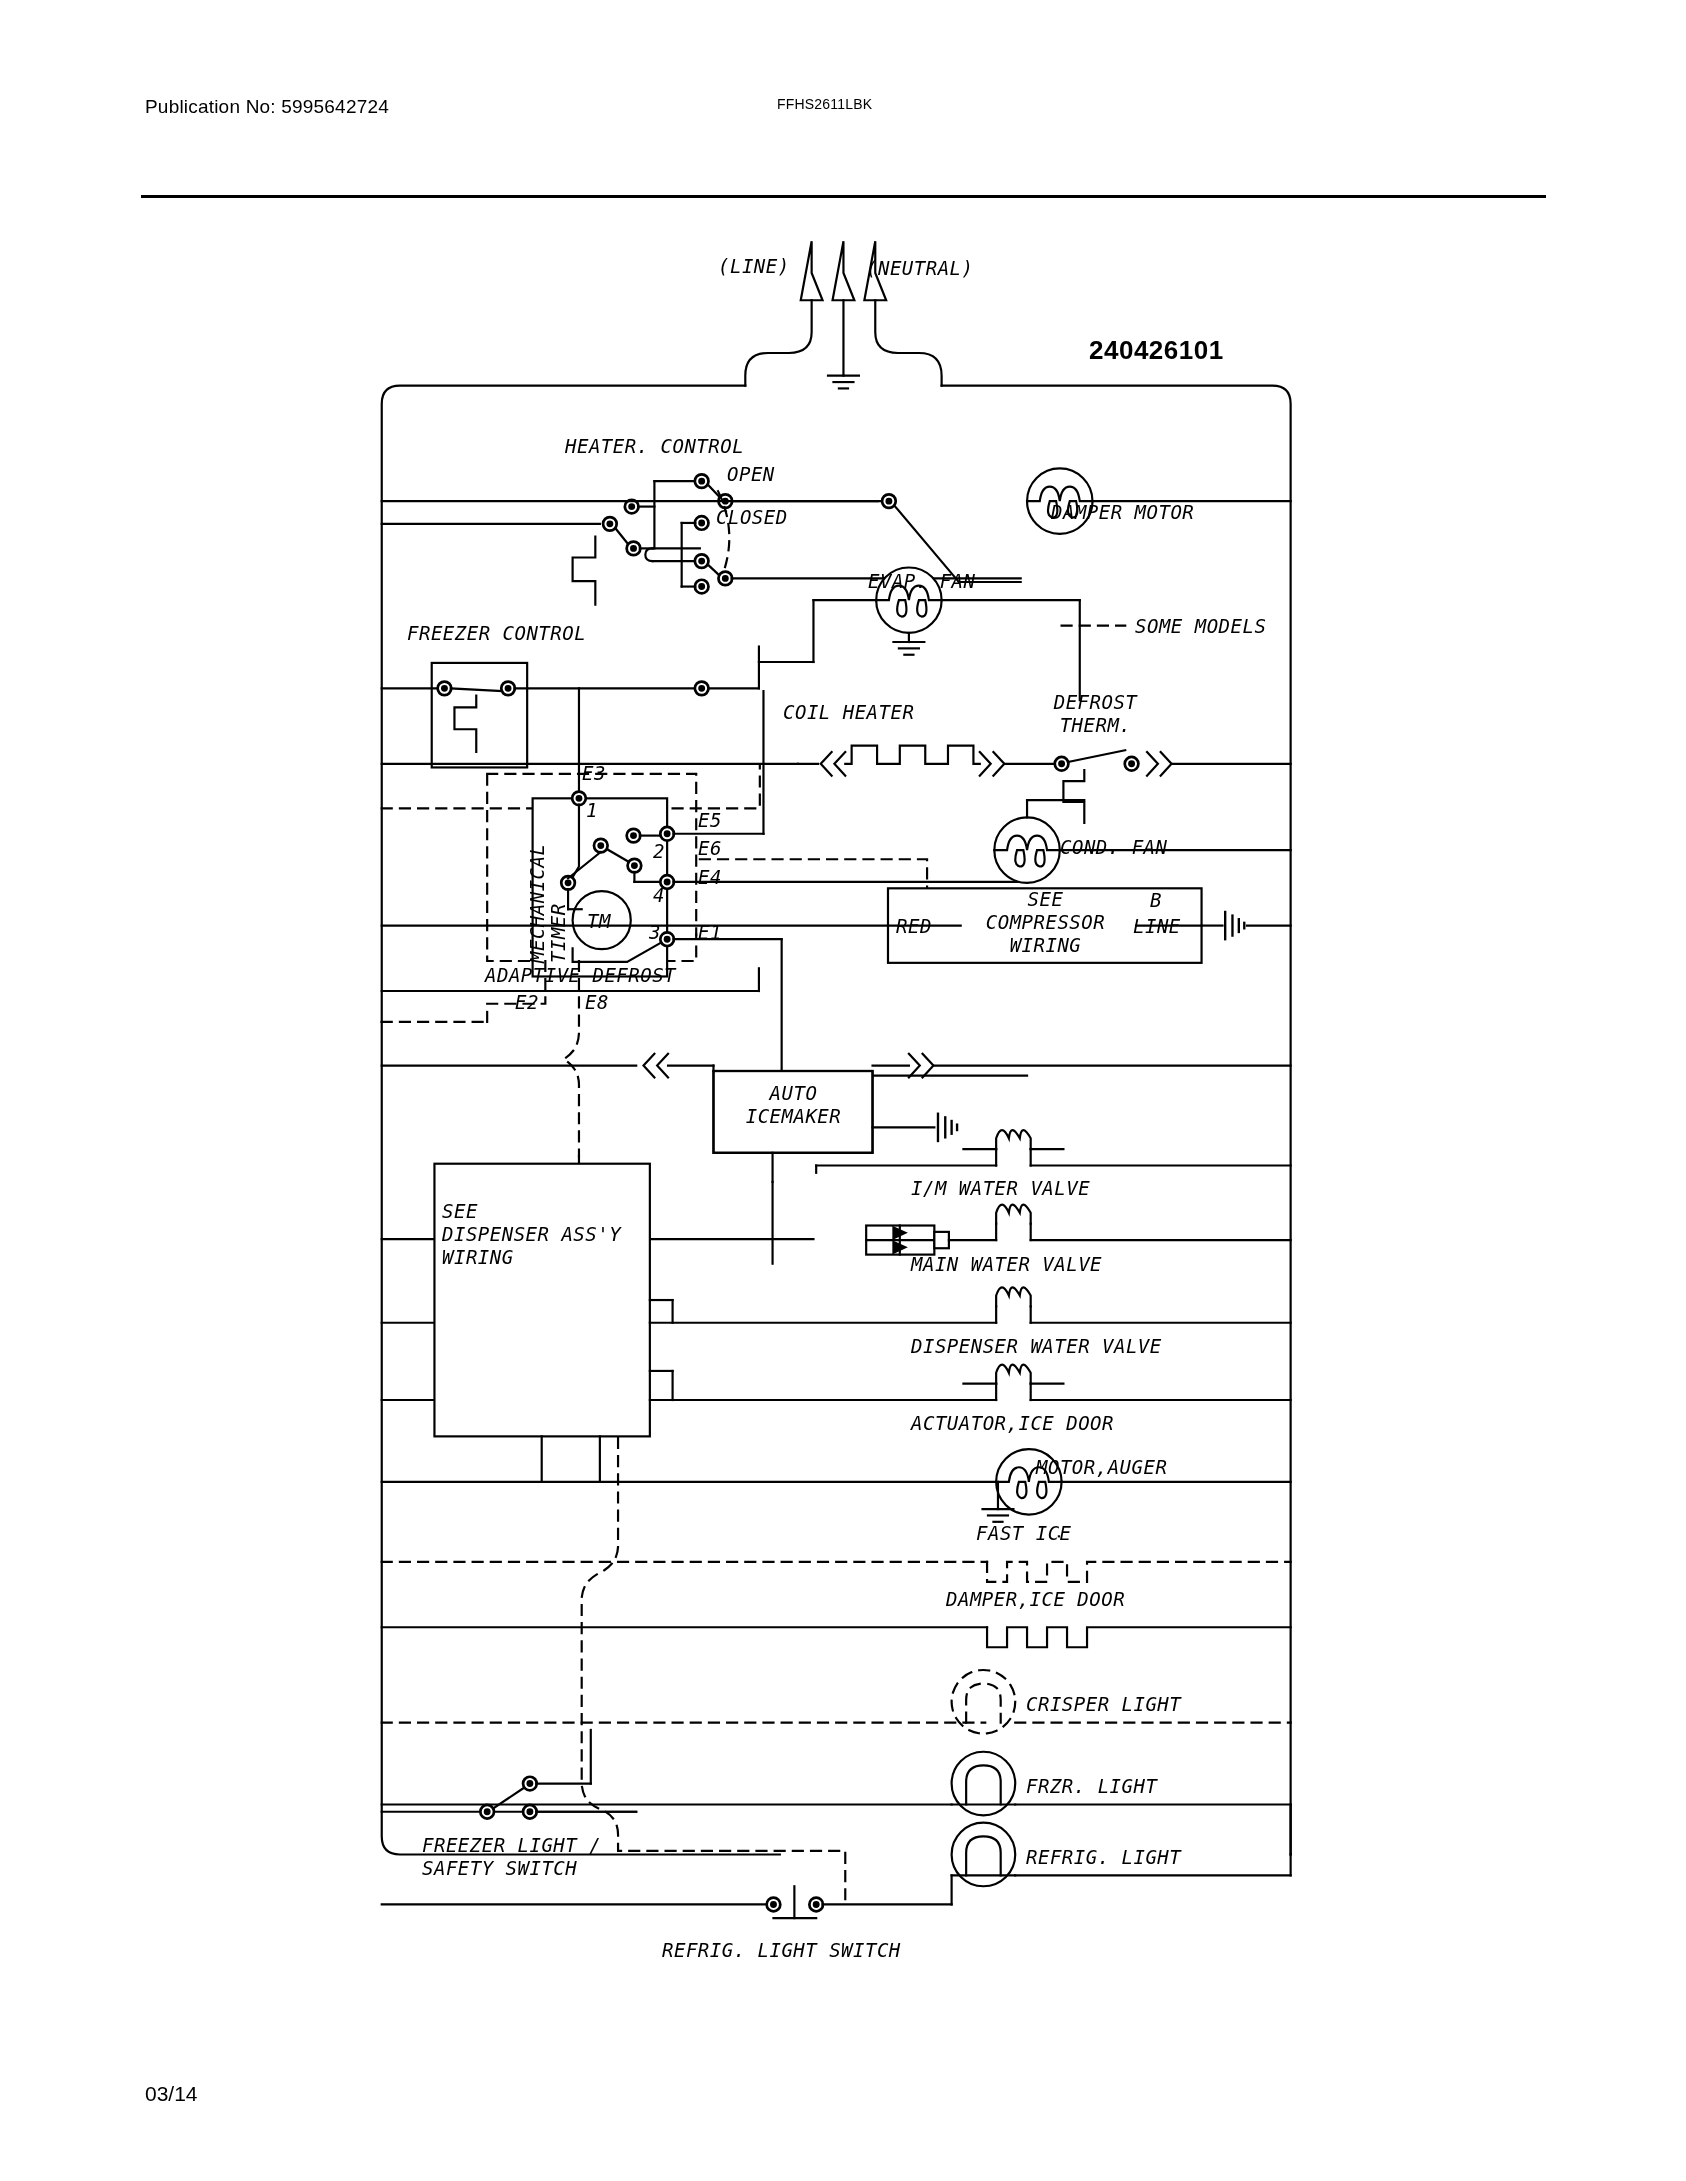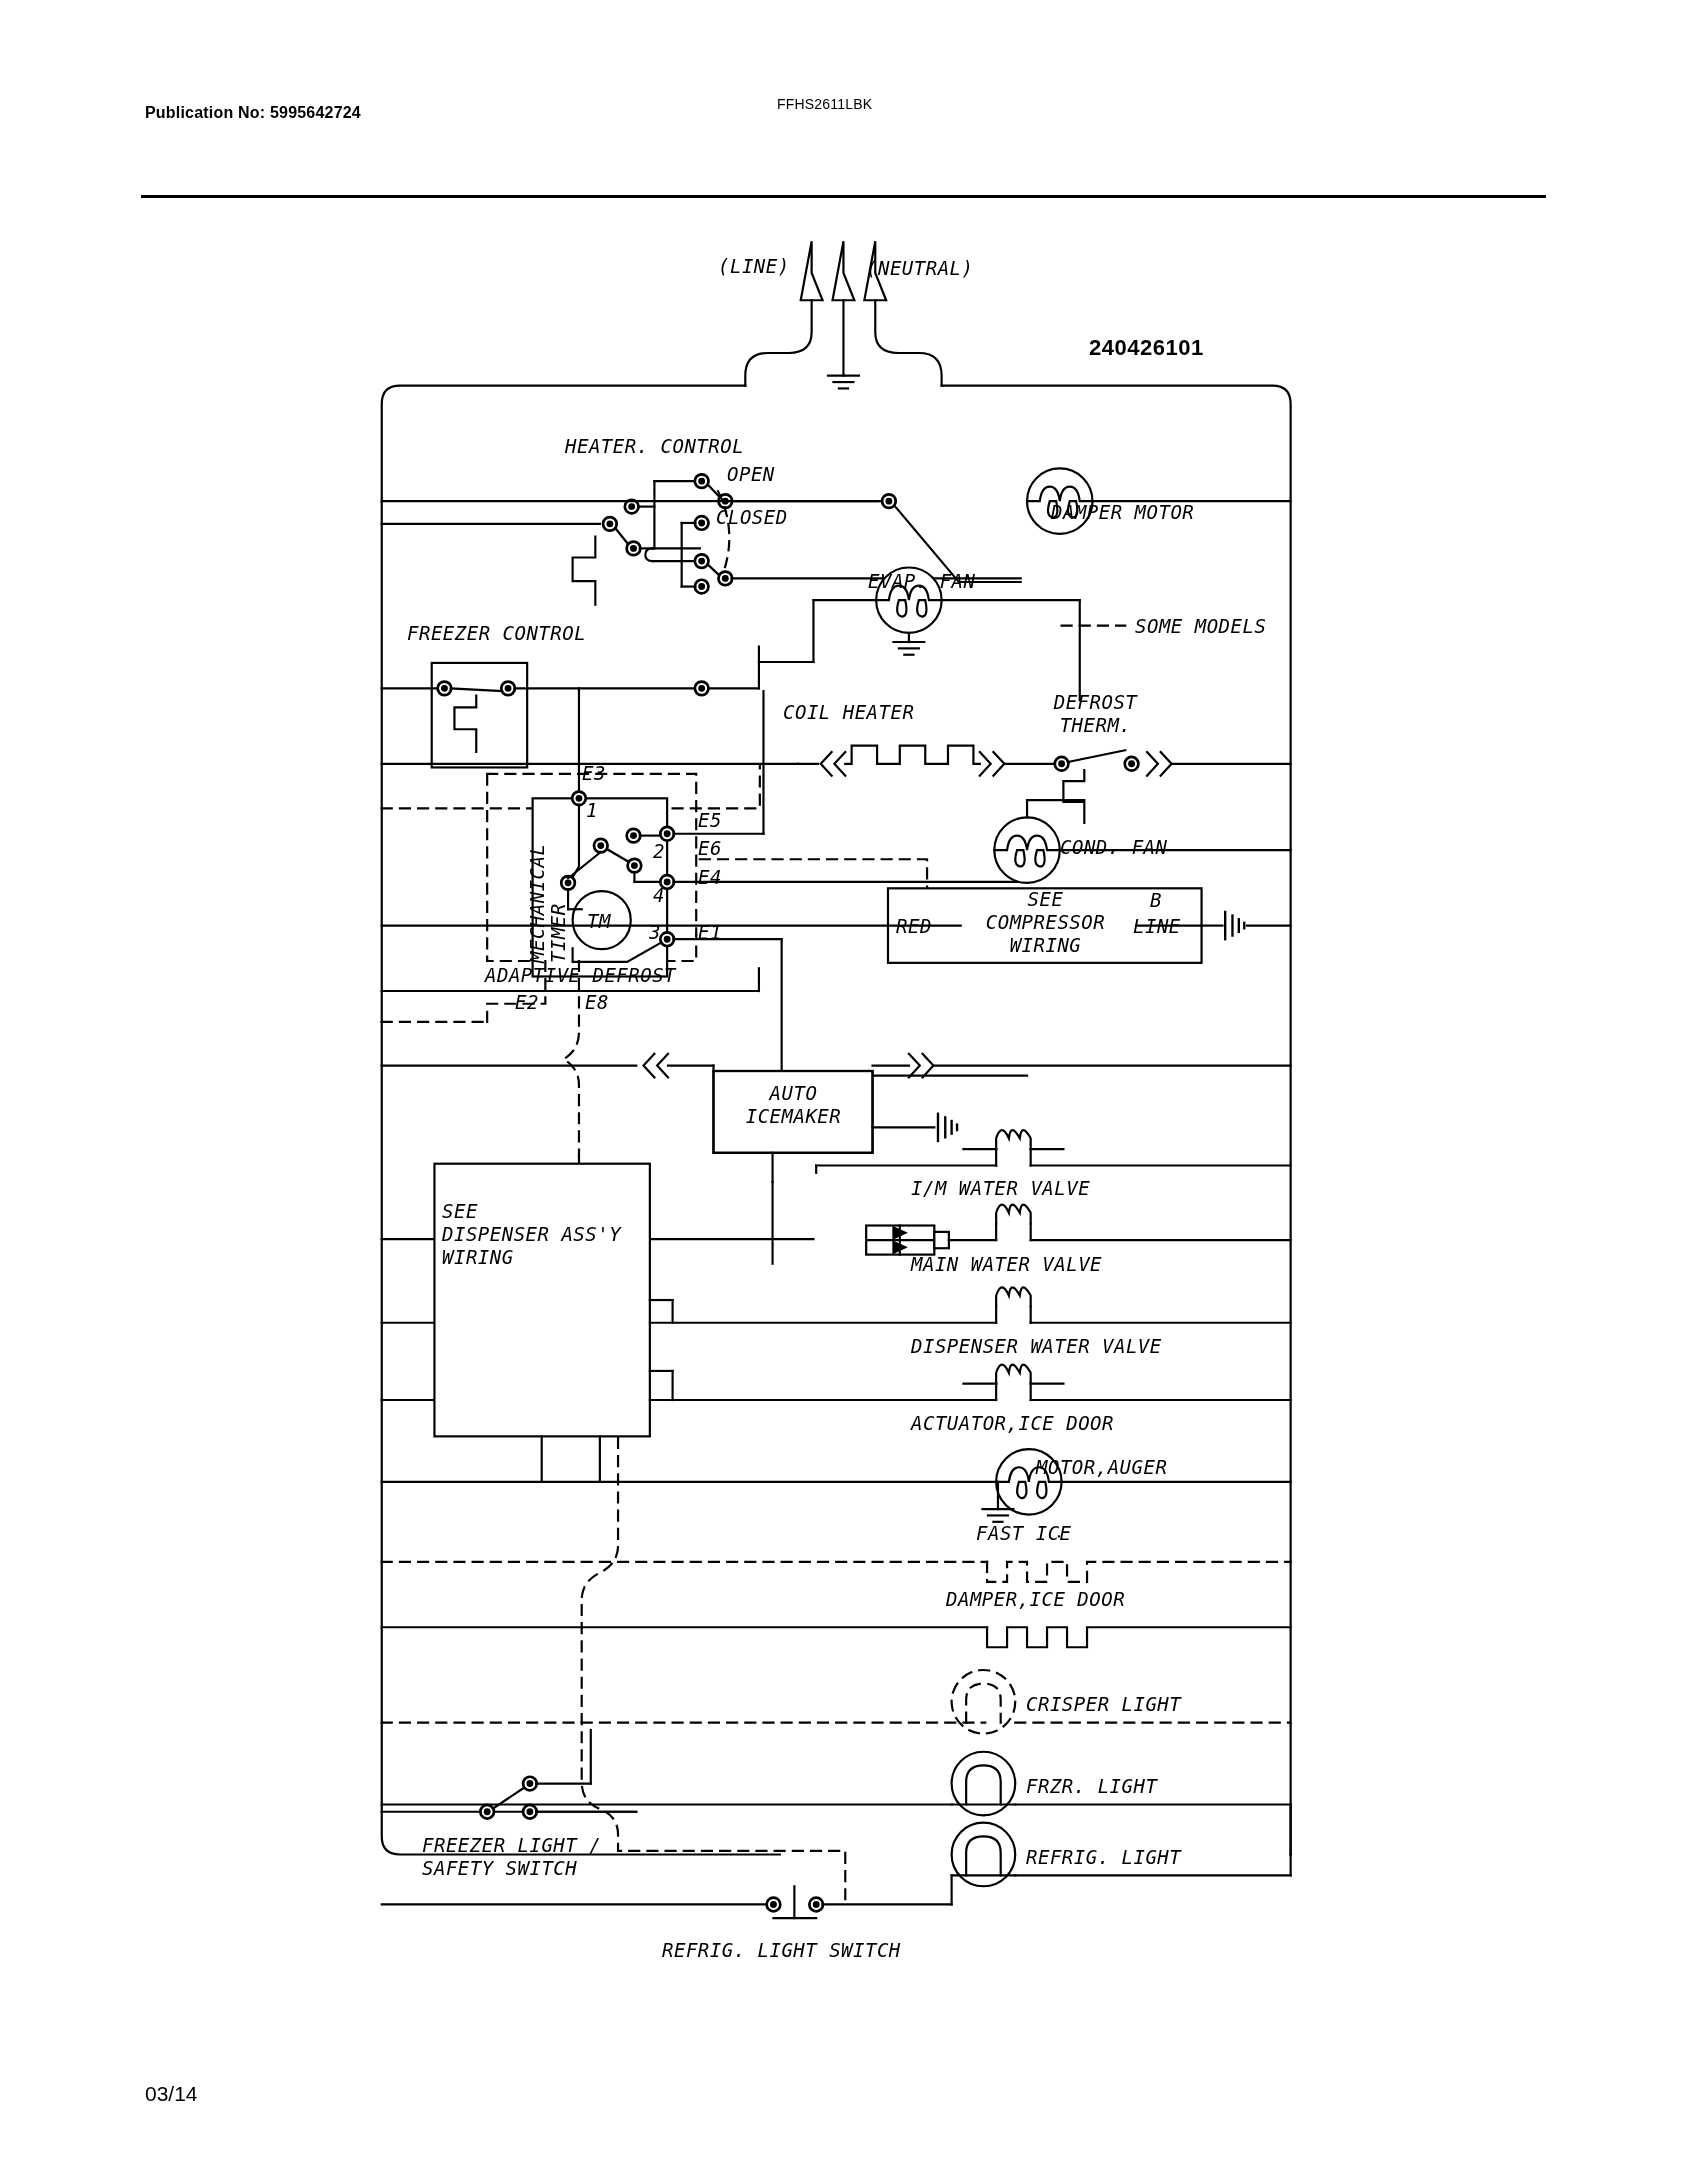--- a/index.html
+++ b/index.html
@@ -1,32 +1,32 @@
 <!DOCTYPE html>
 <html style="font-size:14.5px"><head>
 <meta charset="utf-8">
 <title>Wiring Schematic</title>
 <style>
   html,body{margin:0;padding:0;background:#ffffff;}
   body{width:1686px;height:2182px;position:relative;font-family:"Liberation Sans",sans-serif;color:#000;}
 
   .page{position:absolute;inset:0;}
 
-  .hdr-pub{position:absolute;left:145px;top:104px;font-size:16px;letter-spacing:0.2px;white-space:nowrap;font-weight:bold;}
+  .hdr-pub{position:absolute;left:145px;top:96px;font-size:19px;letter-spacing:0.2px;white-space:nowrap;}
   .hdr-model{position:absolute;left:777px;top:96px;font-size:14px;letter-spacing:0.2px;white-space:nowrap;}
   .hdr-title{position:absolute;left:0;right:0;top:159px;text-align:center;font-size:25.5px;letter-spacing:0.4px;}
   .hdr-rule{position:absolute;left:141px;top:195px;width:1405px;height:2.7px;background:#000;}
 
   .ftr-date{position:absolute;left:145px;top:2082px;font-size:21px;}
   .ftr-page{position:absolute;left:0;right:0;top:2082px;text-align:center;font-size:21px;}
 
   .schematic{position:absolute;left:0;top:0;width:1686px;height:2182px;}
   .schematic svg{display:block;}
 
-  .partno{position:absolute;left:1089px;top:335px;font-size:22px;font-weight:bold;letter-spacing:0.5px;white-space:nowrap;}
+  .partno{position:absolute;left:1089px;top:335px;font-size:26px;font-weight:bold;letter-spacing:0.5px;white-space:nowrap;}
 
   .lbl{position:absolute;font-family:"DejaVu Sans Mono","Liberation Mono",monospace;font-size:19px;letter-spacing:0.5px;white-space:pre;line-height:1.22;font-style:italic;}
   .lbl.ctr{text-align:center;}
   .lbl.vert{writing-mode:vertical-rl;transform:rotate(180deg);transform-origin:center;}
 </style>
 </head>
 <body>
 
 <div class="page">
 

